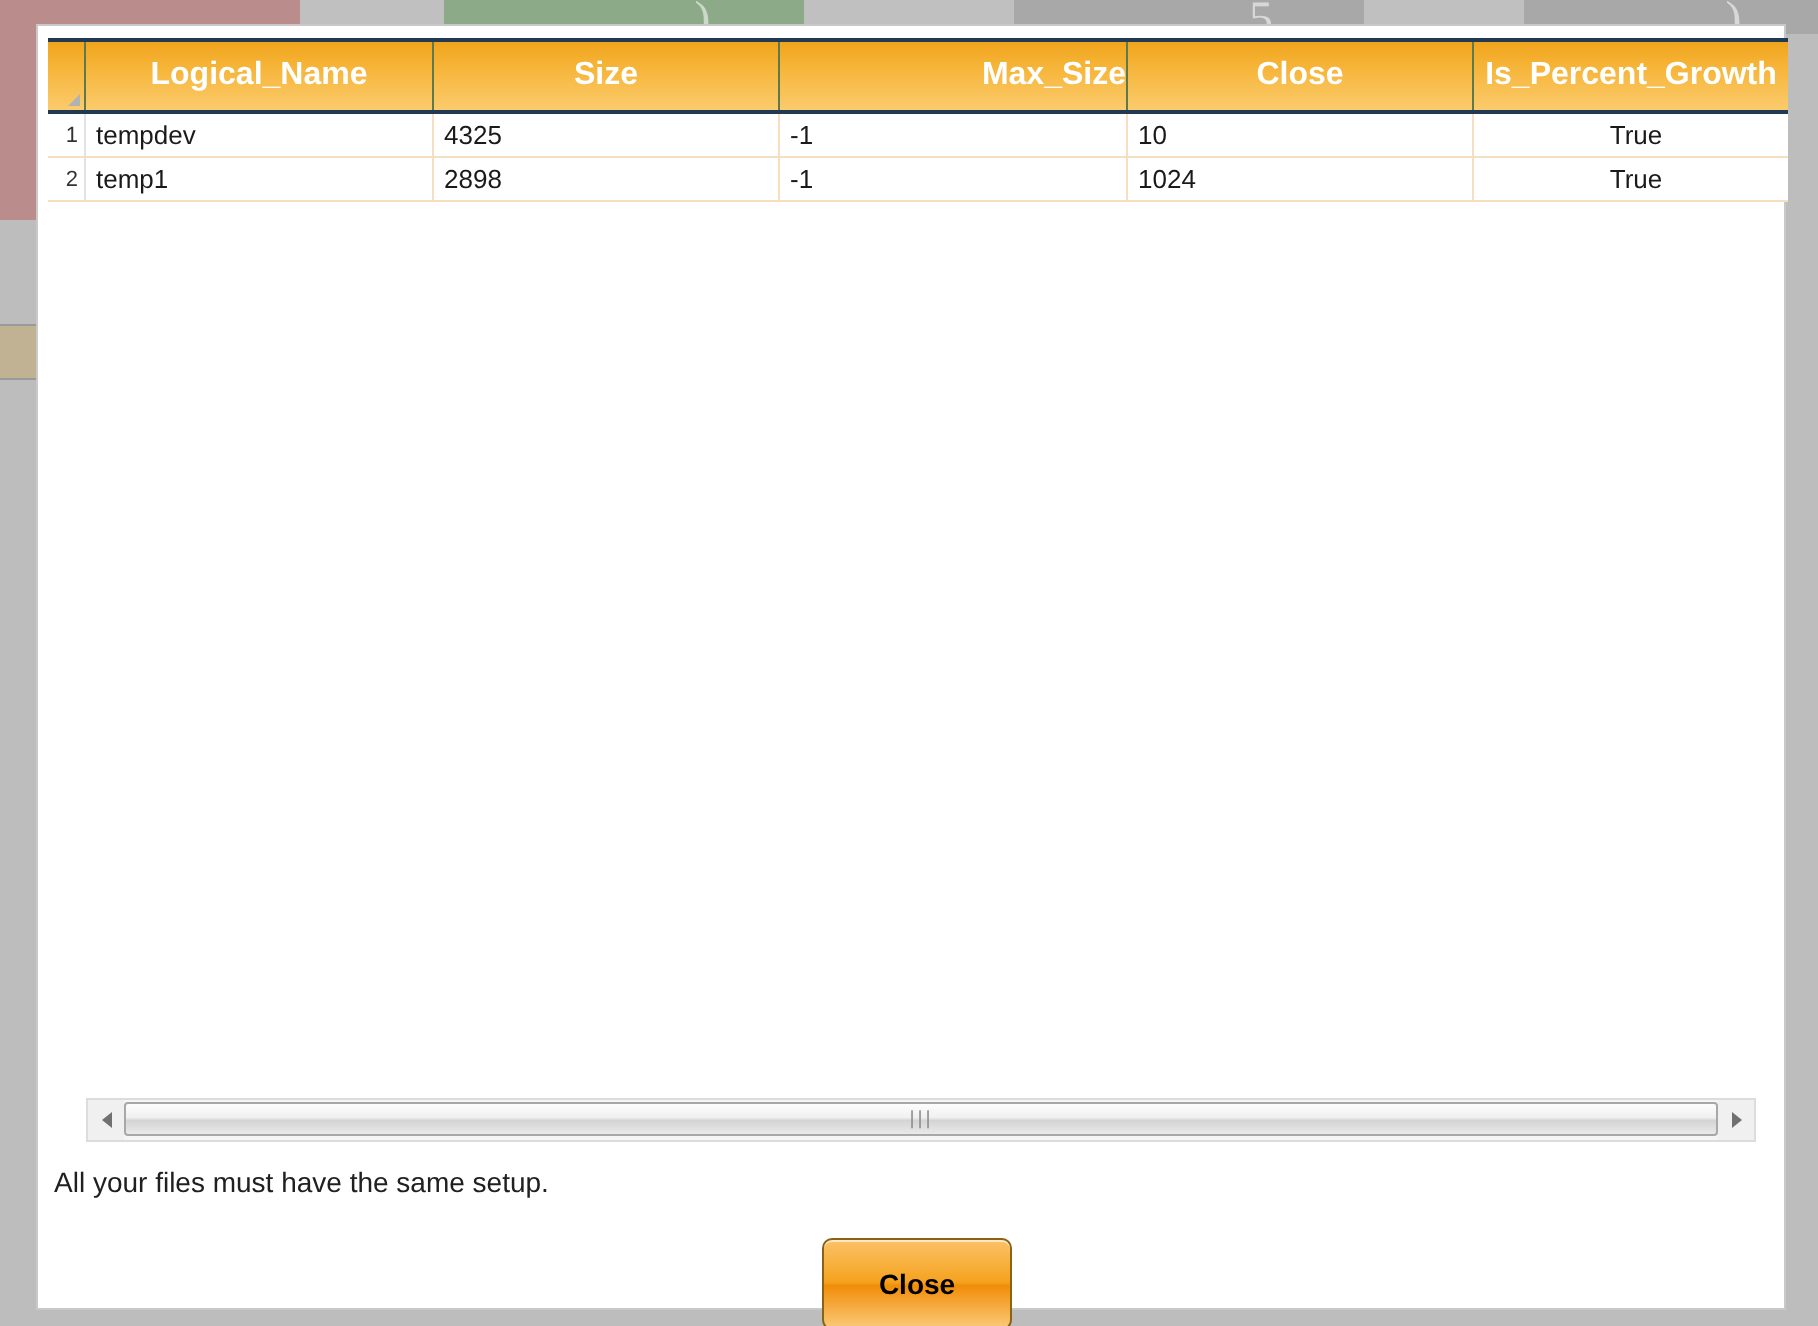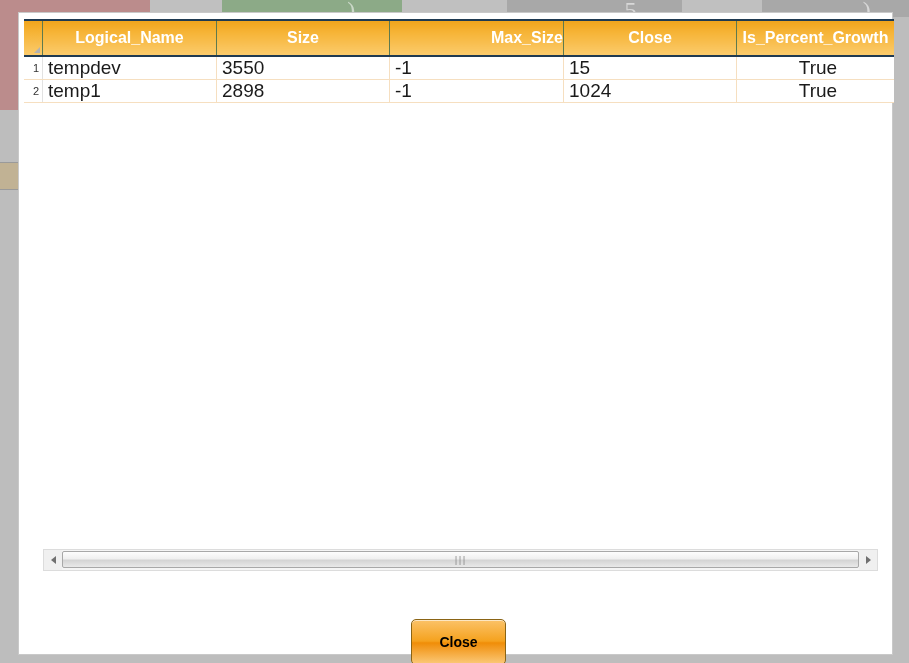--- a/index.html
+++ b/index.html
@@ -109,21 +109,21 @@
     border-bottom: 6px solid #b2b2b2;
   }
   table.grid thead th.last { border-right: none; margin-top: 20px; }
 
   
   table.grid tbody td {
     height: 21px;
     border-right: 1px solid #f6dfc0;
     border-bottom: 1px solid #f6dfc0;
     padding-left: 5px;
-    font-size: 19px;
+    font-size: 13px;
     color: #1a1a1a;
     white-space: nowrap;
     overflow: hidden;
     text-overflow: ellipsis;
     background: #ffffff;
   }
   table.grid tbody td.rownum {
     width: 18px;
     text-align: right;
     padding-left: 0;
@@ -274,23 +274,23 @@
           <th style="width:172px;margin-left:40px;">Size</th>
           <th style="width:173px;text-align:right;">Max_Size</th>
           <th style="width:172px;">Close</th>
           <th style="width:157px;" class="last">Is_Percent_Growth</th>
         </tr>
       </thead>
       <tbody>
         <tr>
           <td class="rownum">1</td>
           <td>tempdev</td>
-          <td>3550</td>
+          <td>4325</td>
           <td>-1</td>
-          <td>15</td>
+          <td>10</td>
           <td class="last">True</td>
         </tr>
         <tr>
           <td class="rownum">2</td>
           <td>temp1</td>
           <td>2898</td>
           <td>-1</td>
           <td>1024</td>
           <td class="last">True</td>
         </tr>
@@ -305,16 +305,17 @@
     <div id="sb-track">
       <div id="sb-thumb">
         <span id="sb-grip">|||</span>
       </div>
     </div>
     <div class="sb-btn">
       <span class="sb-arrow right"></span>
     </div>
   </div>
 
+  <div id="footer-msg">All your files must have the same setup.</div>
 
   <button id="close-btn">Close</button>
 
 </div>
 
 </body></html>

